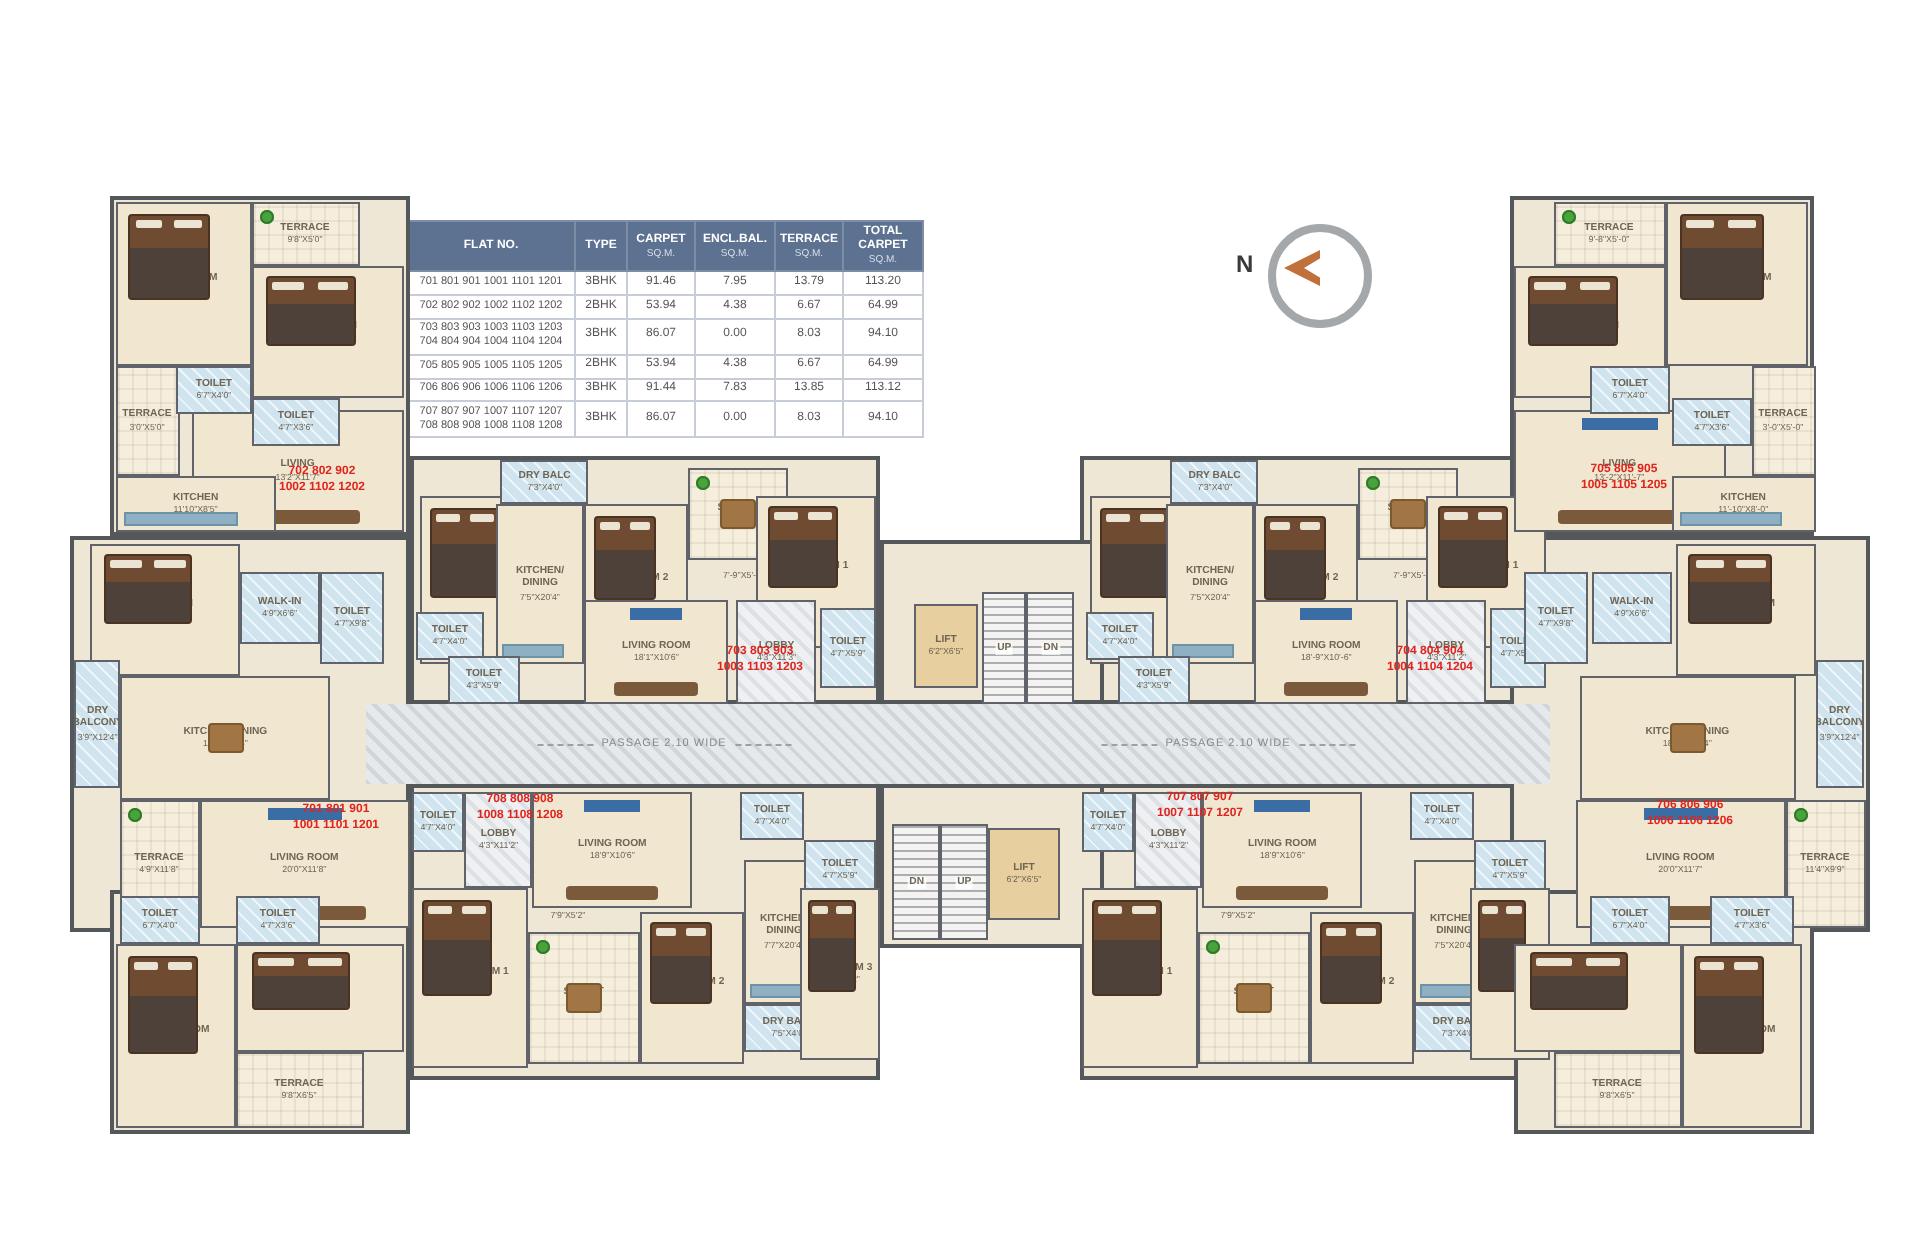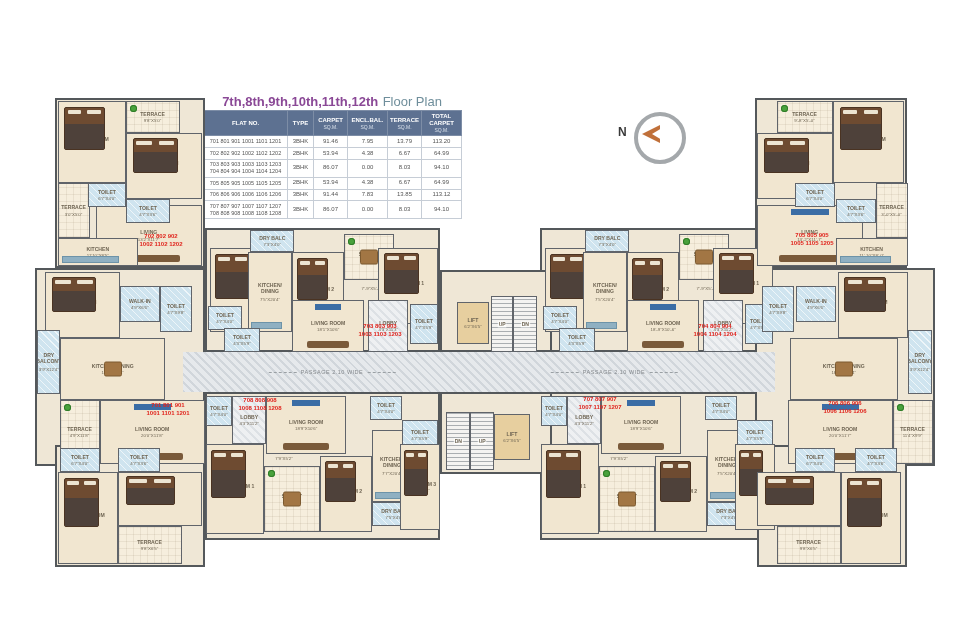--- a/index.html
+++ b/index.html
@@ -70,24 +70,20 @@
           text-align:center;line-height:1.3;white-space:nowrap;z-index:40;}
   
   .plabel{position:absolute;transform:translate(-50%,-50%);color:#85898d;font-size:5.5px;letter-spacing:.5px;
           white-space:nowrap;z-index:40;display:flex;align-items:center;}
   .plabel::before,.plabel::after{content:"";display:inline-block;width:28px;border-top:1px dashed #9aa0a4;margin:0 4px;}
 </style>
 </head>
 <body>
 
 <div id="canvas">
-  <div class="title">
-    <span class="t1">7th,8th,9th,10th,11th,12th</span>
-    <span class="t2">Floor Plan</span>
-  </div>
 
   <table class="area-table">
     <colgroup>
       <col class="c1">
         <col class="c2">
         <col class="c3">
         <col class="c4">
         <col class="c5">
         <col class="c6">
     </colgroup>

